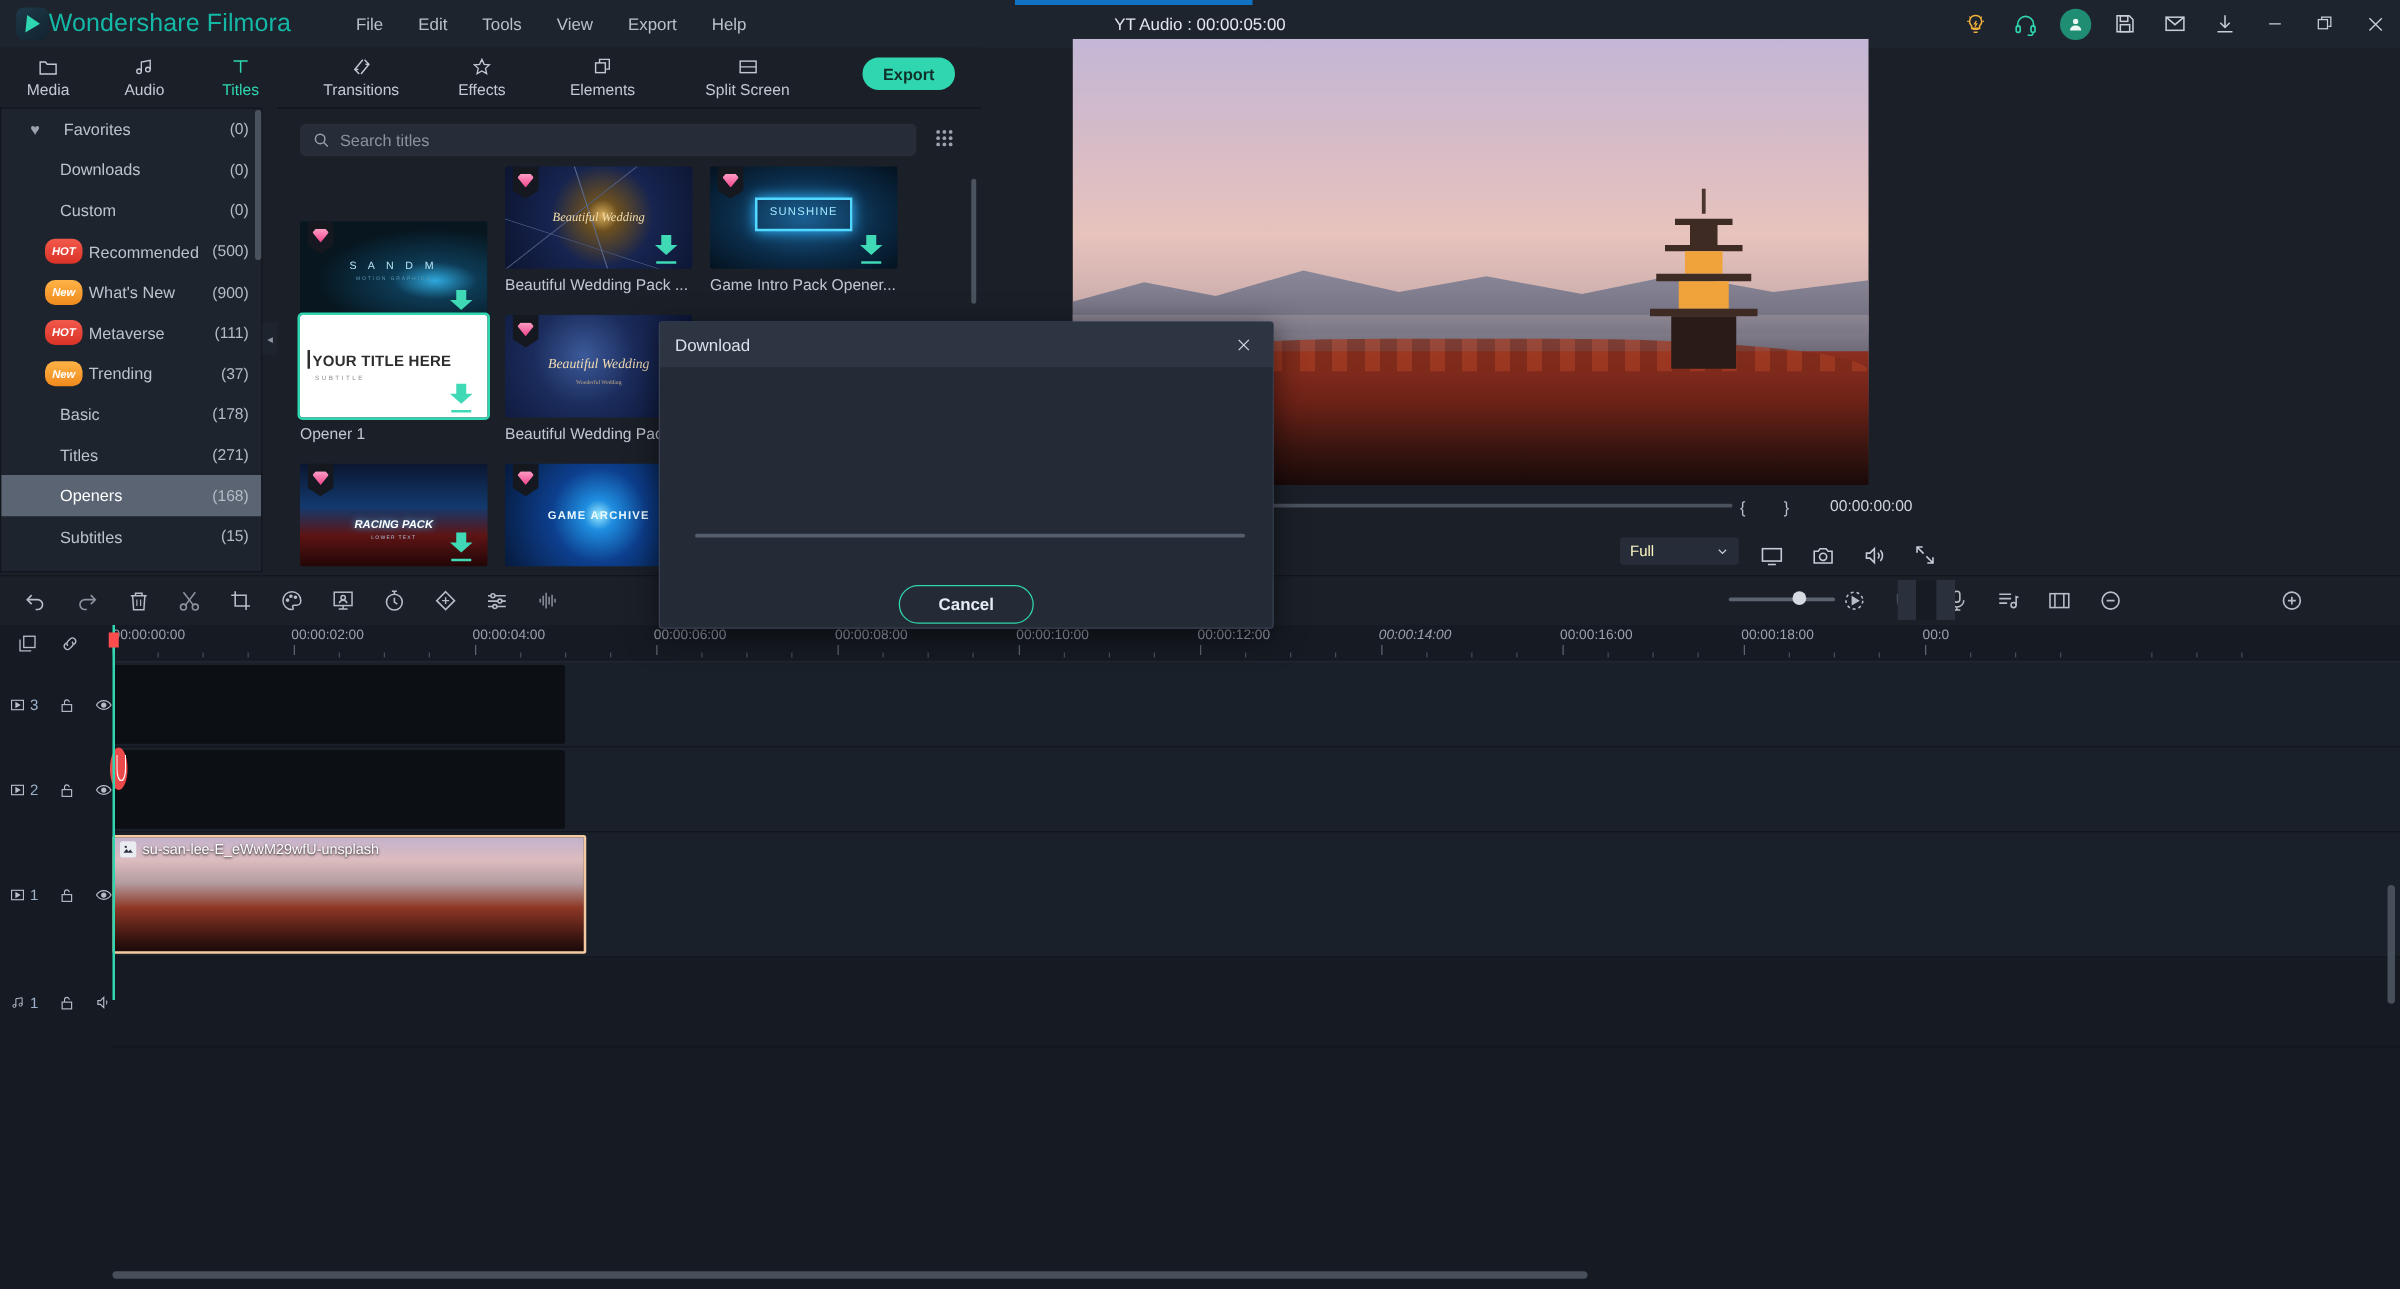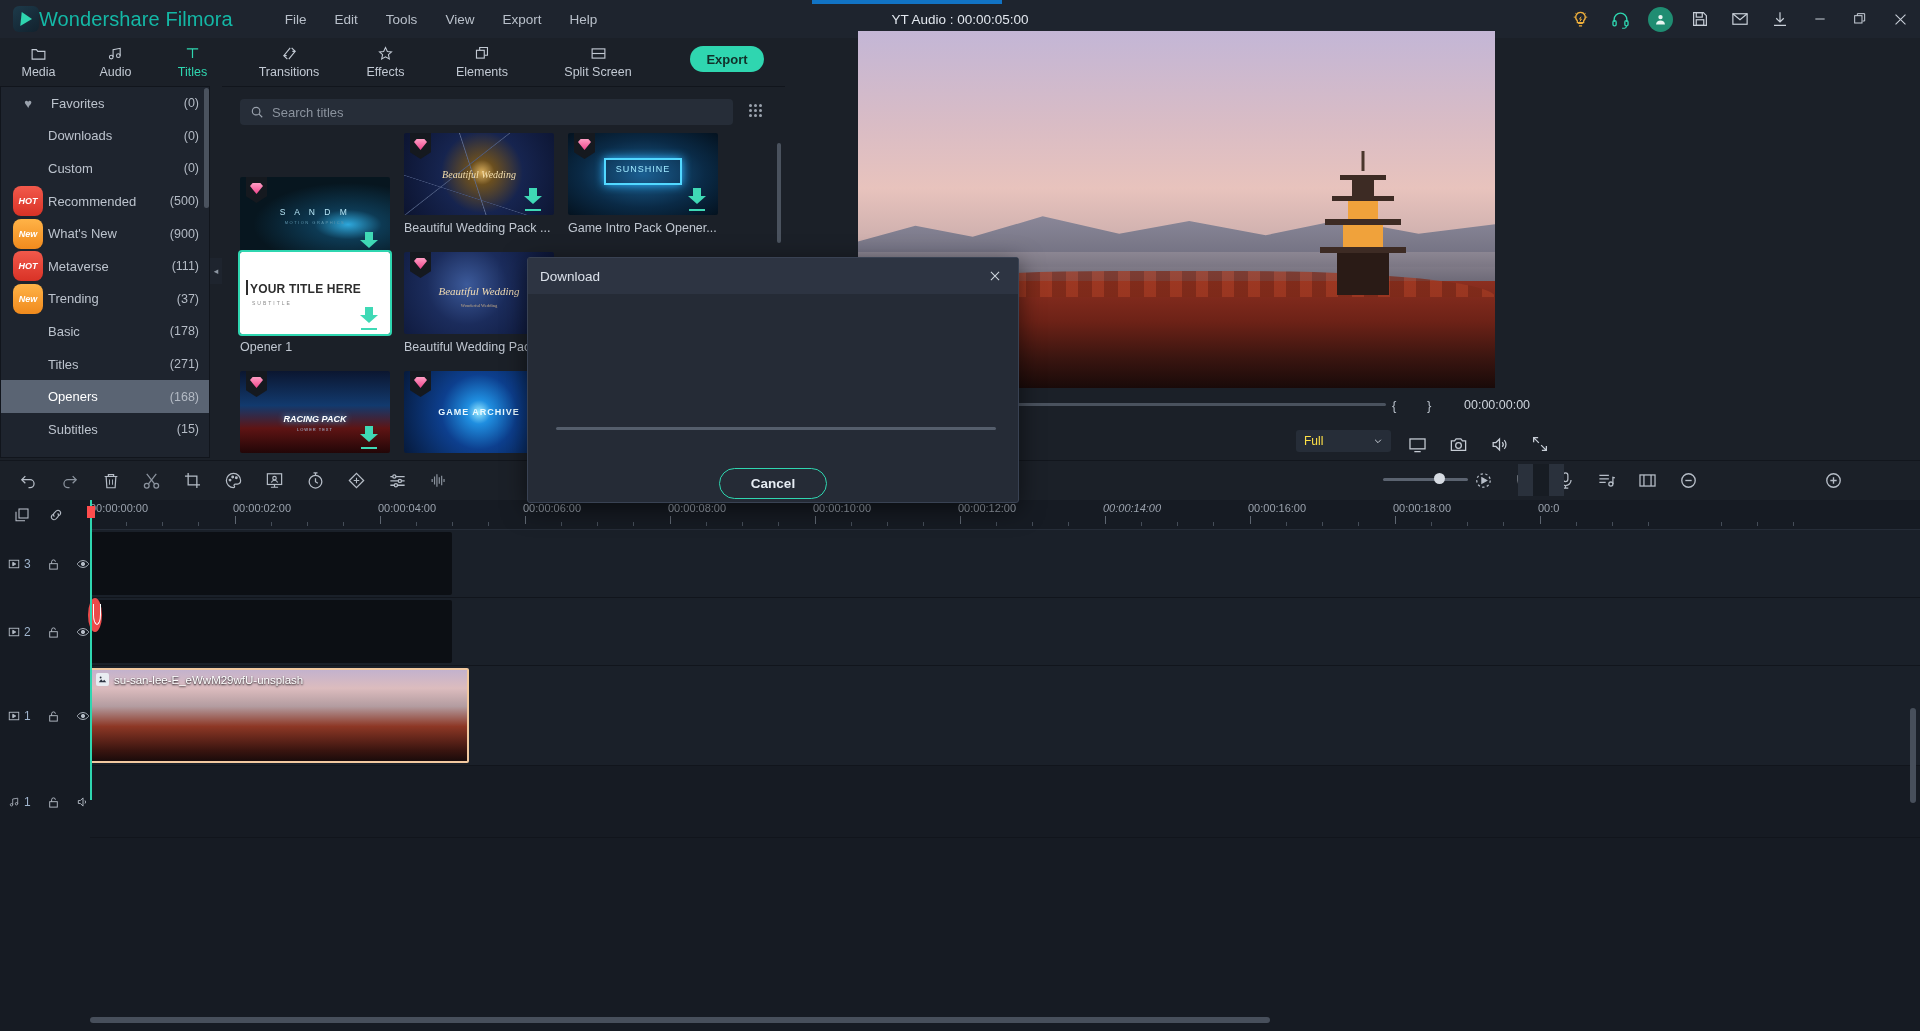--- a/index.html
+++ b/index.html
@@ -43,23 +43,23 @@
     background:#2fd6b0; color:#11302a; border-radius:13px; border:none;
     font-size:13px; font-weight:bold; font-family:"Liberation Sans",sans-serif;
     cursor:pointer; }
 
   
   #leftpanel { position:absolute; left:0; top:86px; width:210px; height:372px;
     background:#1e242e; border:1px solid #11151c; overflow:hidden; }
   .sbrow { height:32.6px; display:flex; align-items:center; padding-left:12px;
     font-size:13px; color:#bcc3cd; cursor:default; position:relative; }
   .sbrow.sel { background:#5a6473; color:#ffffff; }
-  .sbrow .badge { width:30px; height:30px; border-radius:8px; font-size:9px;
+  .sbrow .badge { width:30px; height:20px; border-radius:8px; font-size:9px;
     font-weight:bold; color:#fff; display:flex; align-items:center;
-    justify-content:center; font-style:italic; margin-right:5px; }
+    justify-content:center; font-style:italic; margin-right:5px;margin-left:23px; }
   .badge.hot { background:linear-gradient(180deg,#f2594b,#d93226); }
   .badge.new { background:linear-gradient(180deg,#ffb347,#f08a1d); }
   .sbrow .heart { color:#9aa2ad; font-size:13px; margin-right:8px; width:30px;
     text-align:center; }
   .sbrow .spacer { width:35px; }
   .sbrow .nm { flex:1; }
   .sbrow .cnt { margin-right:10px; font-size:12.5px; color:#b4bbc5; }
   #sb-scroll { position:absolute; left:204px; top:88px; width:5px; height:120px;
     background:#4a525e; border-radius:3px; }
   #collapse-arrow { position:absolute; left:210px; top:258px; width:12px; height:26px;
@@ -173,21 +173,21 @@
     background:#1b2028; display:flex; align-items:center; }
   #pv-track { position:absolute; left:866px; top:403px; width:520px; height:3px;
     background:#4a525e; border-radius:2px; }
   #pv-bracket-l { position:absolute; left:1392px; top:398px; font-size:13px; color:#b7bec8; }
   #pv-bracket-r { position:absolute; left:1427px; top:398px; font-size:13px; color:#b7bec8; }
   #pv-time { position:absolute; left:1464px; top:398px; font-size:12.5px; color:#ced4dc; }
   #pv-bottom { position:absolute; left:858px; top:423px; width:710px; height:35px;
     background:#1b2028; display:flex; align-items:center; }
   #quality-sel { position:absolute; left:1296px; top:430px; width:95px; height:22px;
     background:#262d38; border-radius:3px; display:flex; align-items:center;
-    padding:0 8px; font-size:12px; color:#fde047; justify-content:space-between; }
+    padding:0 8px; font-size:12px; color:#fef9c3; justify-content:space-between; }
   .pvicon { width:30px; height:30px; display:flex; align-items:center;
     justify-content:center; cursor:default; }
 
   
   #tl-toolbar { position:absolute; left:0; top:460px; width:1920px; height:40px;
     background:#1b2028; border-top:1px solid #12161d; display:flex; align-items:center; }
   .tlbtn { width:41px; height:40px; display:flex; align-items:center;
     justify-content:center; cursor:default; }
   #zoom-slider { position:absolute; left:1383px; top:478px; width:85px; height:3px;
     background:#5b6370; border-radius:2px; }

